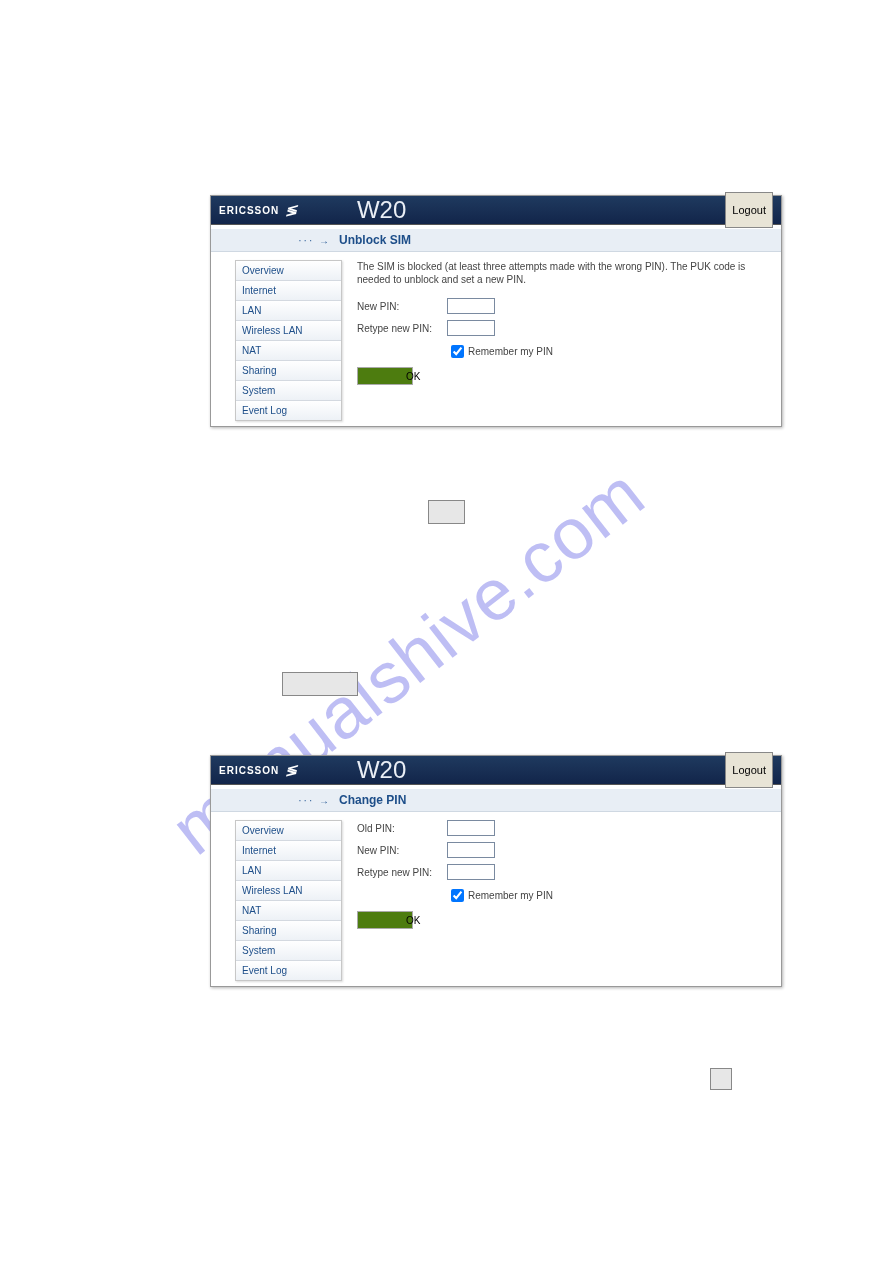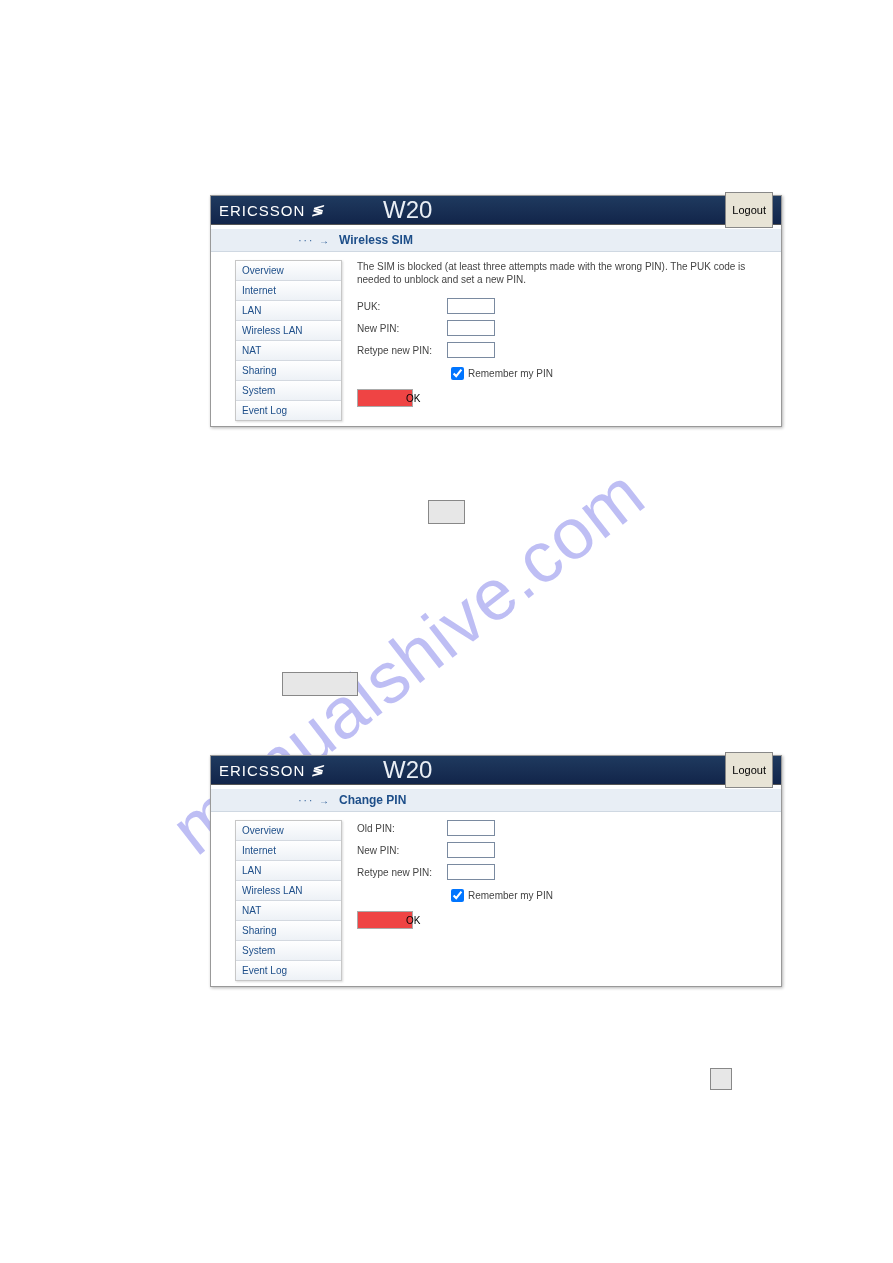--- a/index.html
+++ b/index.html
@@ -33,23 +33,23 @@
     background: linear-gradient(to bottom, #1f3a5f, #12254a);
     border-bottom: 1px solid #555;
     color: #fff;
     display: flex;
     align-items: center;
     padding: 0 8px;
     justify-content: space-between;
   }
   .brandwrap { display: flex; align-items: center; }
   .brand {
-    font-weight: normal;
+    font-weight: bold;
     letter-spacing: 1px;
-    font-size: 15px;
+    font-size: 10px;
   }
   .elogo {
     display: inline-block;
     margin-left: 6px;
     font-weight: bold;
     font-size: 14px;
     font-style: italic;
   }
   .model {
     font-size: 24px;
@@ -135,21 +135,21 @@
     margin-left: 90px;
     margin-bottom: 6px;
     font-size: 10px;
     color: #444;
   }
   .checkrow input { margin-right: 4px; }
   .okbtn {
     width: 48px;
     height: 18px;
     font-size: 10px;
-    background: #ef4444;
+    background: #4d7c0f;
     border: 1px solid #aaa;
     cursor: pointer;
     padding-left: 48px;
   }
   
   .ghost-btn {
     position: absolute;
     border: 1px solid #888;
     background: #e7e7e7;
   }
@@ -190,40 +190,36 @@
     <div class="topbar">
       <div class="brandwrap">
         <span class="brand">ERICSSON</span>
         <span class="elogo">≶</span>
         <span class="model">W20</span>
       </div>
       <button class="logout-btn">Logout</button>
     </div>
     <div class="titlebar">
       <div class="arrow">··· →</div>
-      <div class="title">Wireless SIM</div>
+      <div class="title">Unblock SIM</div>
     </div>
     <div class="body">
       <div class="sidebar">
         <div class="item">Overview</div>
         <div class="item">Internet</div>
         <div class="item">LAN</div>
         <div class="item">Wireless LAN</div>
         <div class="item">NAT</div>
         <div class="item">Sharing</div>
         <div class="item">System</div>
         <div class="item">Event Log</div>
       </div>
       <div class="content">
         <div class="desc">The SIM is blocked (at least three attempts made with the wrong PIN). The PUK code is needed to unblock and set a new PIN.</div>
         <div class="row">
-          <label>PUK:</label>
-          <input type="text" style="">
-        </div>
-        <div class="row">
           <label>New PIN:</label>
           <input type="text" style="">
         </div>
         <div class="row">
           <label>Retype new PIN:</label>
           <input type="text" style="">
         </div>
         <div class="checkrow">
           <input type="checkbox" checked="" style="">
           <span>Remember my PIN</span>

